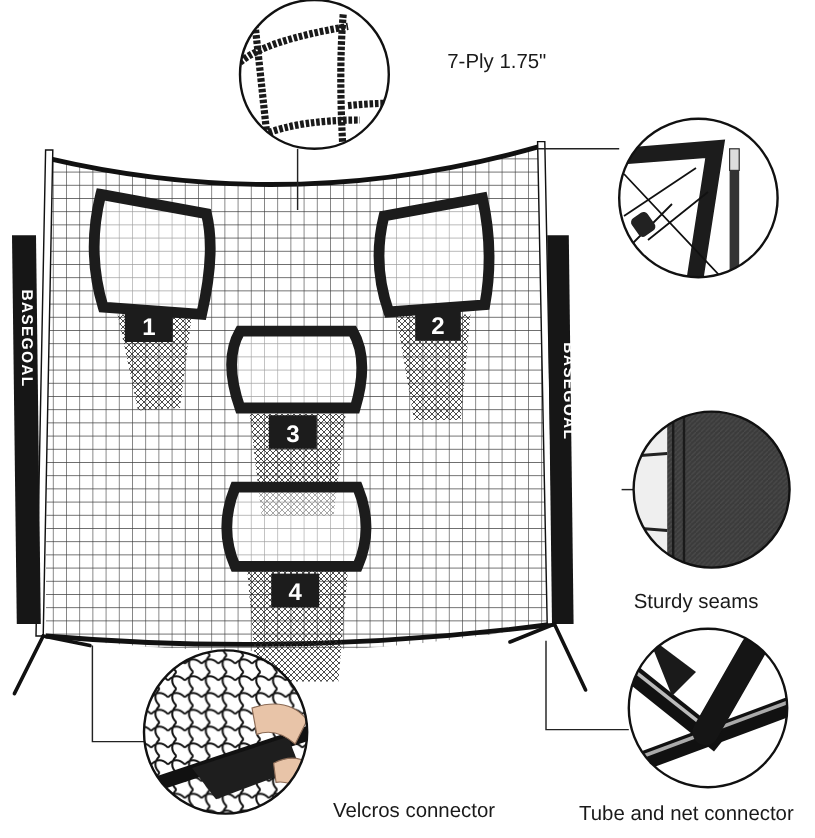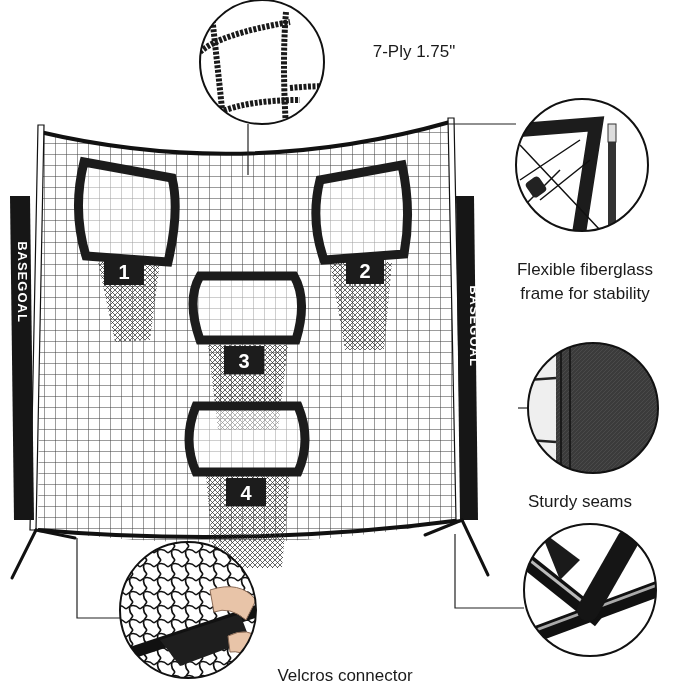--- a/index.html
+++ b/index.html
@@ -171,27 +171,26 @@
       </g>
       <circle cx="590" cy="590" r="66" fill="none" stroke="#111" stroke-width="2"></circle>
     </g>
   </svg>
 
   
   <div class="label" style="left:334px; top:40px; width:160px;">
     <div>7-Ply 1.75"</div>
   </div>
 
-  <div class="label" style="left:500px; top:258px; width:170px;">
-    <div>Flexible fiberglass</div>
-    <div>frame for stability</div>
-  </div>
 
   <div class="label" style="left:255px; top:664px; width:180px;">
     <div>Velcros connector</div>
   </div>
 
   <div class="label" style="left:505px; top:490px; width:150px;">
     <div>Sturdy seams</div>
   </div>
 
+  <div class="label" style="left:468px; top:666px; width:208px;">
+    <div>Tube and net connector</div>
+  </div>
 
 </div>
 
 </body></html>

